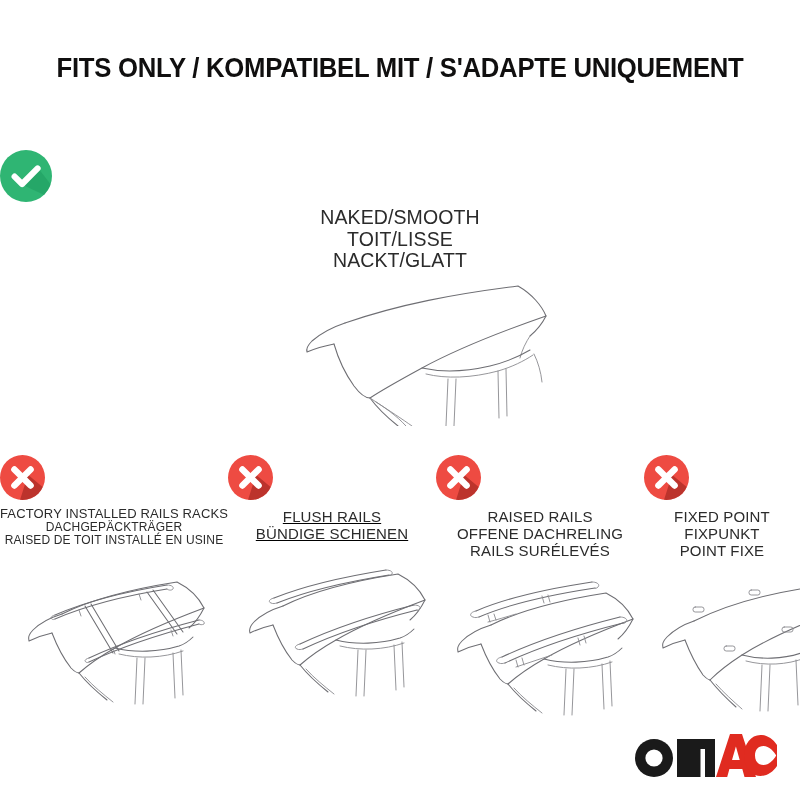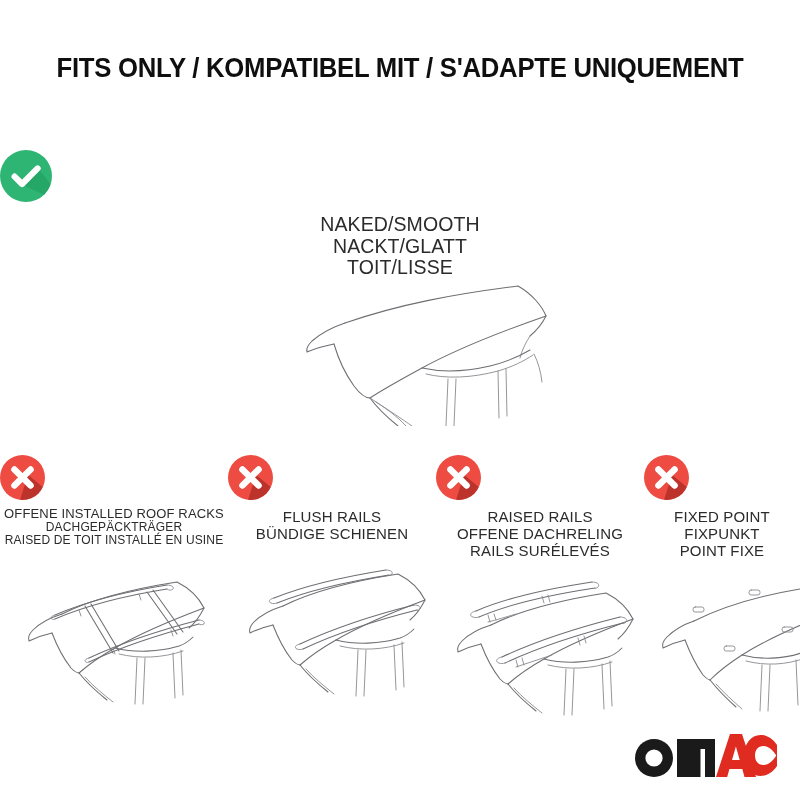--- a/index.html
+++ b/index.html
@@ -44,21 +44,21 @@
     text-align: center;
   }
   .badge {
     display: block;
     margin: 0 auto;
     position: relative;
   }
   .badge svg { display: block; }
 
   #approved-labels {
-    margin-top: 12px;
+    margin-top: 5px;
     font-size: 19.5px;
     line-height: 21.5px;
     letter-spacing: 0.1px;
     color: #2b2b2b;
     font-weight: normal;
   }
   #approved-labels div { white-space: nowrap; }
 
   #approved-art {
     position: absolute;
@@ -75,21 +75,21 @@
     left: 0;
     width: 800px;
     display: flex;
     align-items: flex-start;
   }
   .cell {
     flex: 0 0 auto;
     text-align: center;
   }
   .cell.w1 { width: 228px; }
-  .cell.w2 { width: 208px; }
+  .cell.w2 { width: 208px; text-decoration: underline; }
   .cell.w3 { width: 208px; }
   .cell.w4 { width: 156px; }
 
   .cell-labels {
     margin-top: 7px;
     color: #2b2b2b;
     line-height: 13.6px;
     letter-spacing: 0.15px;
     font-weight: normal;
   }
@@ -148,22 +148,22 @@
         <circle cx="26" cy="26" r="26" fill="#2FB573"></circle>
         <g clip-path="url(#clipGreen)">
           <path d="M21.3 31.6 L26.1 36.4 L52 48.5 L52 36.0 L37.6 17.6 Z" fill="#1E9A5F" opacity="0.55"></path>
         </g>
         <path d="M14.6 26.6 L22.1 34.0 L37.6 18.4" stroke="#ffffff" stroke-width="6.1" fill="none" stroke-linecap="round" stroke-linejoin="round"></path>
       </svg>
     </span>
 
     <div id="approved-labels">
       <div>NAKED/SMOOTH</div>
+      <div>TOIT/LISSE</div>
       <div>NACKT/GLATT</div>
-      <div>TOIT/LISSE</div>
     </div>
   </div>
 
   <div id="approved-art">
     <svg width="300" height="150" viewBox="0 0 300 150" aria-hidden="true">
 
       <path class="art" d="M95 47 C150 28 205 18 268 10
                            C282 18 292 30 296 40
                            C250 56 205 74 172 92
                            C150 104 132 114 120 122"></path>
@@ -206,21 +206,21 @@
           <g clip-path="url(#clipRed1)">
             <path d="M26.5 18.5 L45 34 L45 45 L20 45 L26 26 Z" fill="#A62A24" opacity="0.7"></path>
           </g>
           <g stroke="#ffffff" stroke-width="6.4" stroke-linecap="round">
             <line x1="14.4" y1="14.4" x2="30.6" y2="30.6"></line>
             <line x1="30.6" y1="14.4" x2="14.4" y2="30.6"></line>
           </g>
         </svg>
       </span>
       <div class="cell-labels">
-        <div class="lbl-primary">OFFENE INSTALLED ROOF RACKS</div>
+        <div class="lbl-primary">FACTORY INSTALLED RAILS RACKS</div>
         <div class="lbl-secondary">DACHGEPÄCKTRÄGER</div>
         <div class="lbl-secondary">RAISED DE TOIT INSTALLÉ EN USINE</div>
       </div>
       <div class="cell-art">
         <svg width="215" height="160" viewBox="0 0 215 160" aria-hidden="true">
 
           <path class="art" d="M55 60 C85 45 125 35 170 28 C182 34 192 44 197 54
                                C165 66 132 80 108 94 C92 103 80 112 72 119"></path>
           <path class="art" d="M55 60 C42 64 32 70 26 76 C22 80 21 84 22 87
                                C28 84 36 81 45 79"></path>

